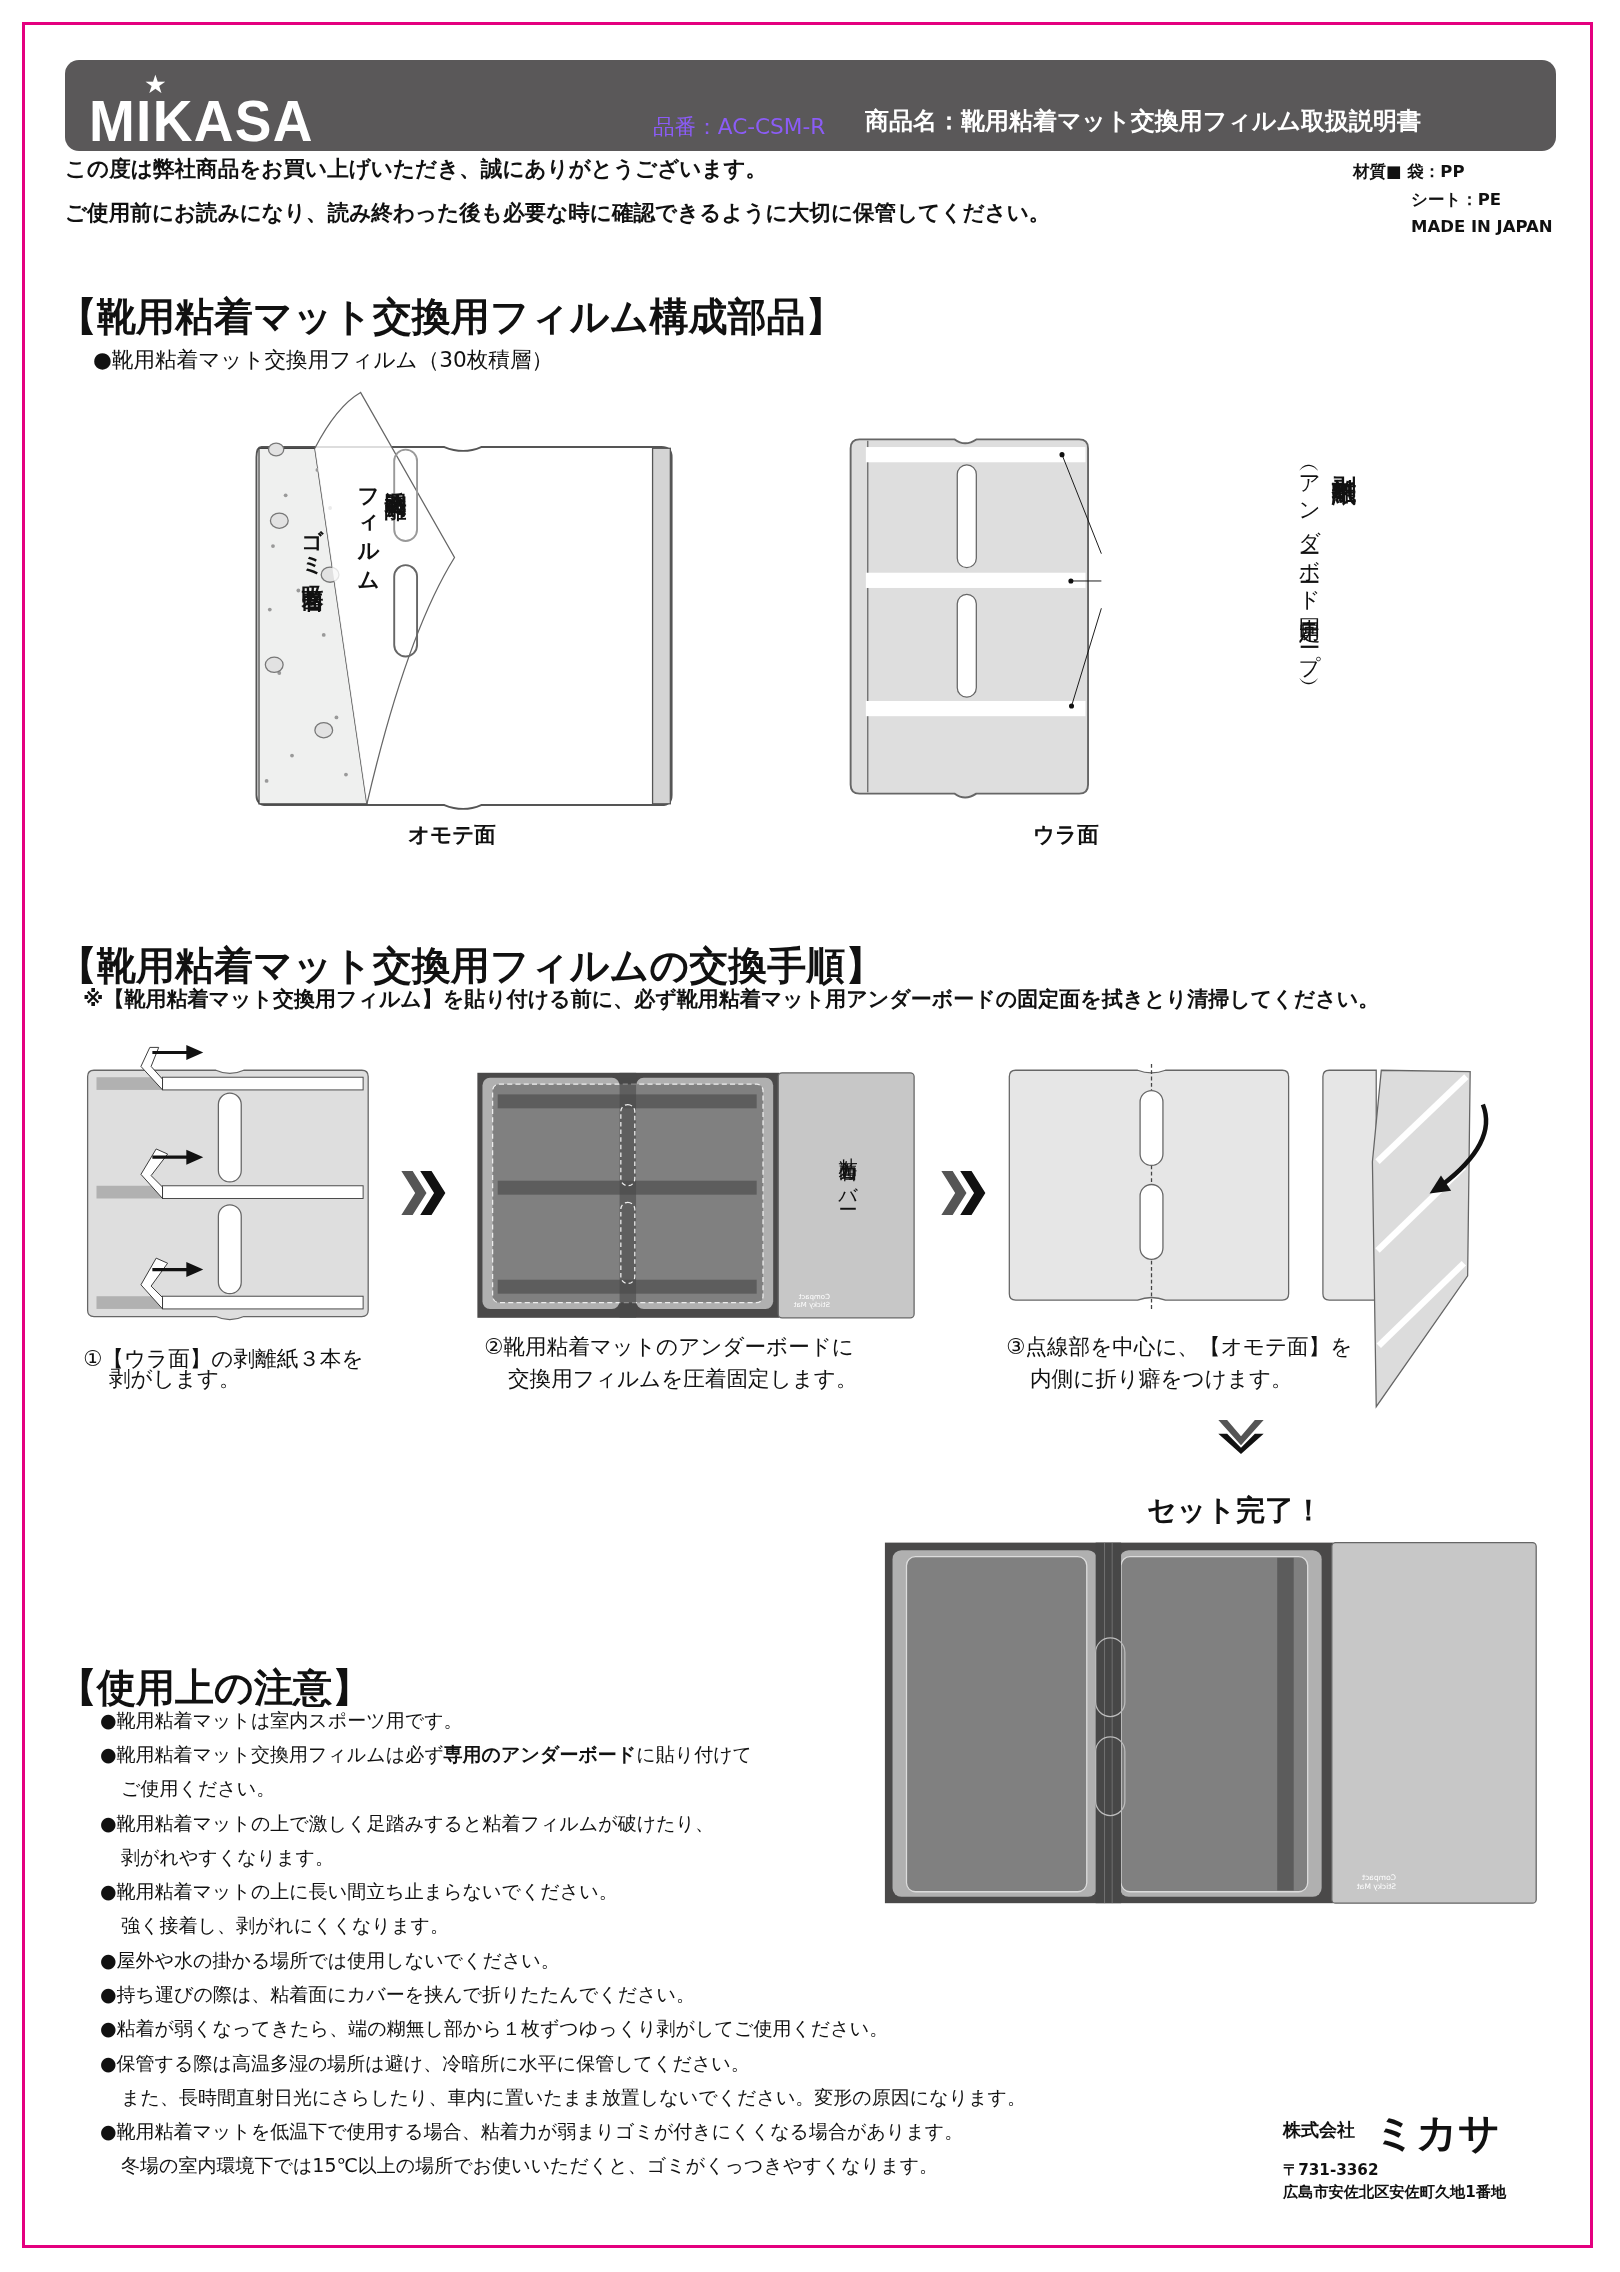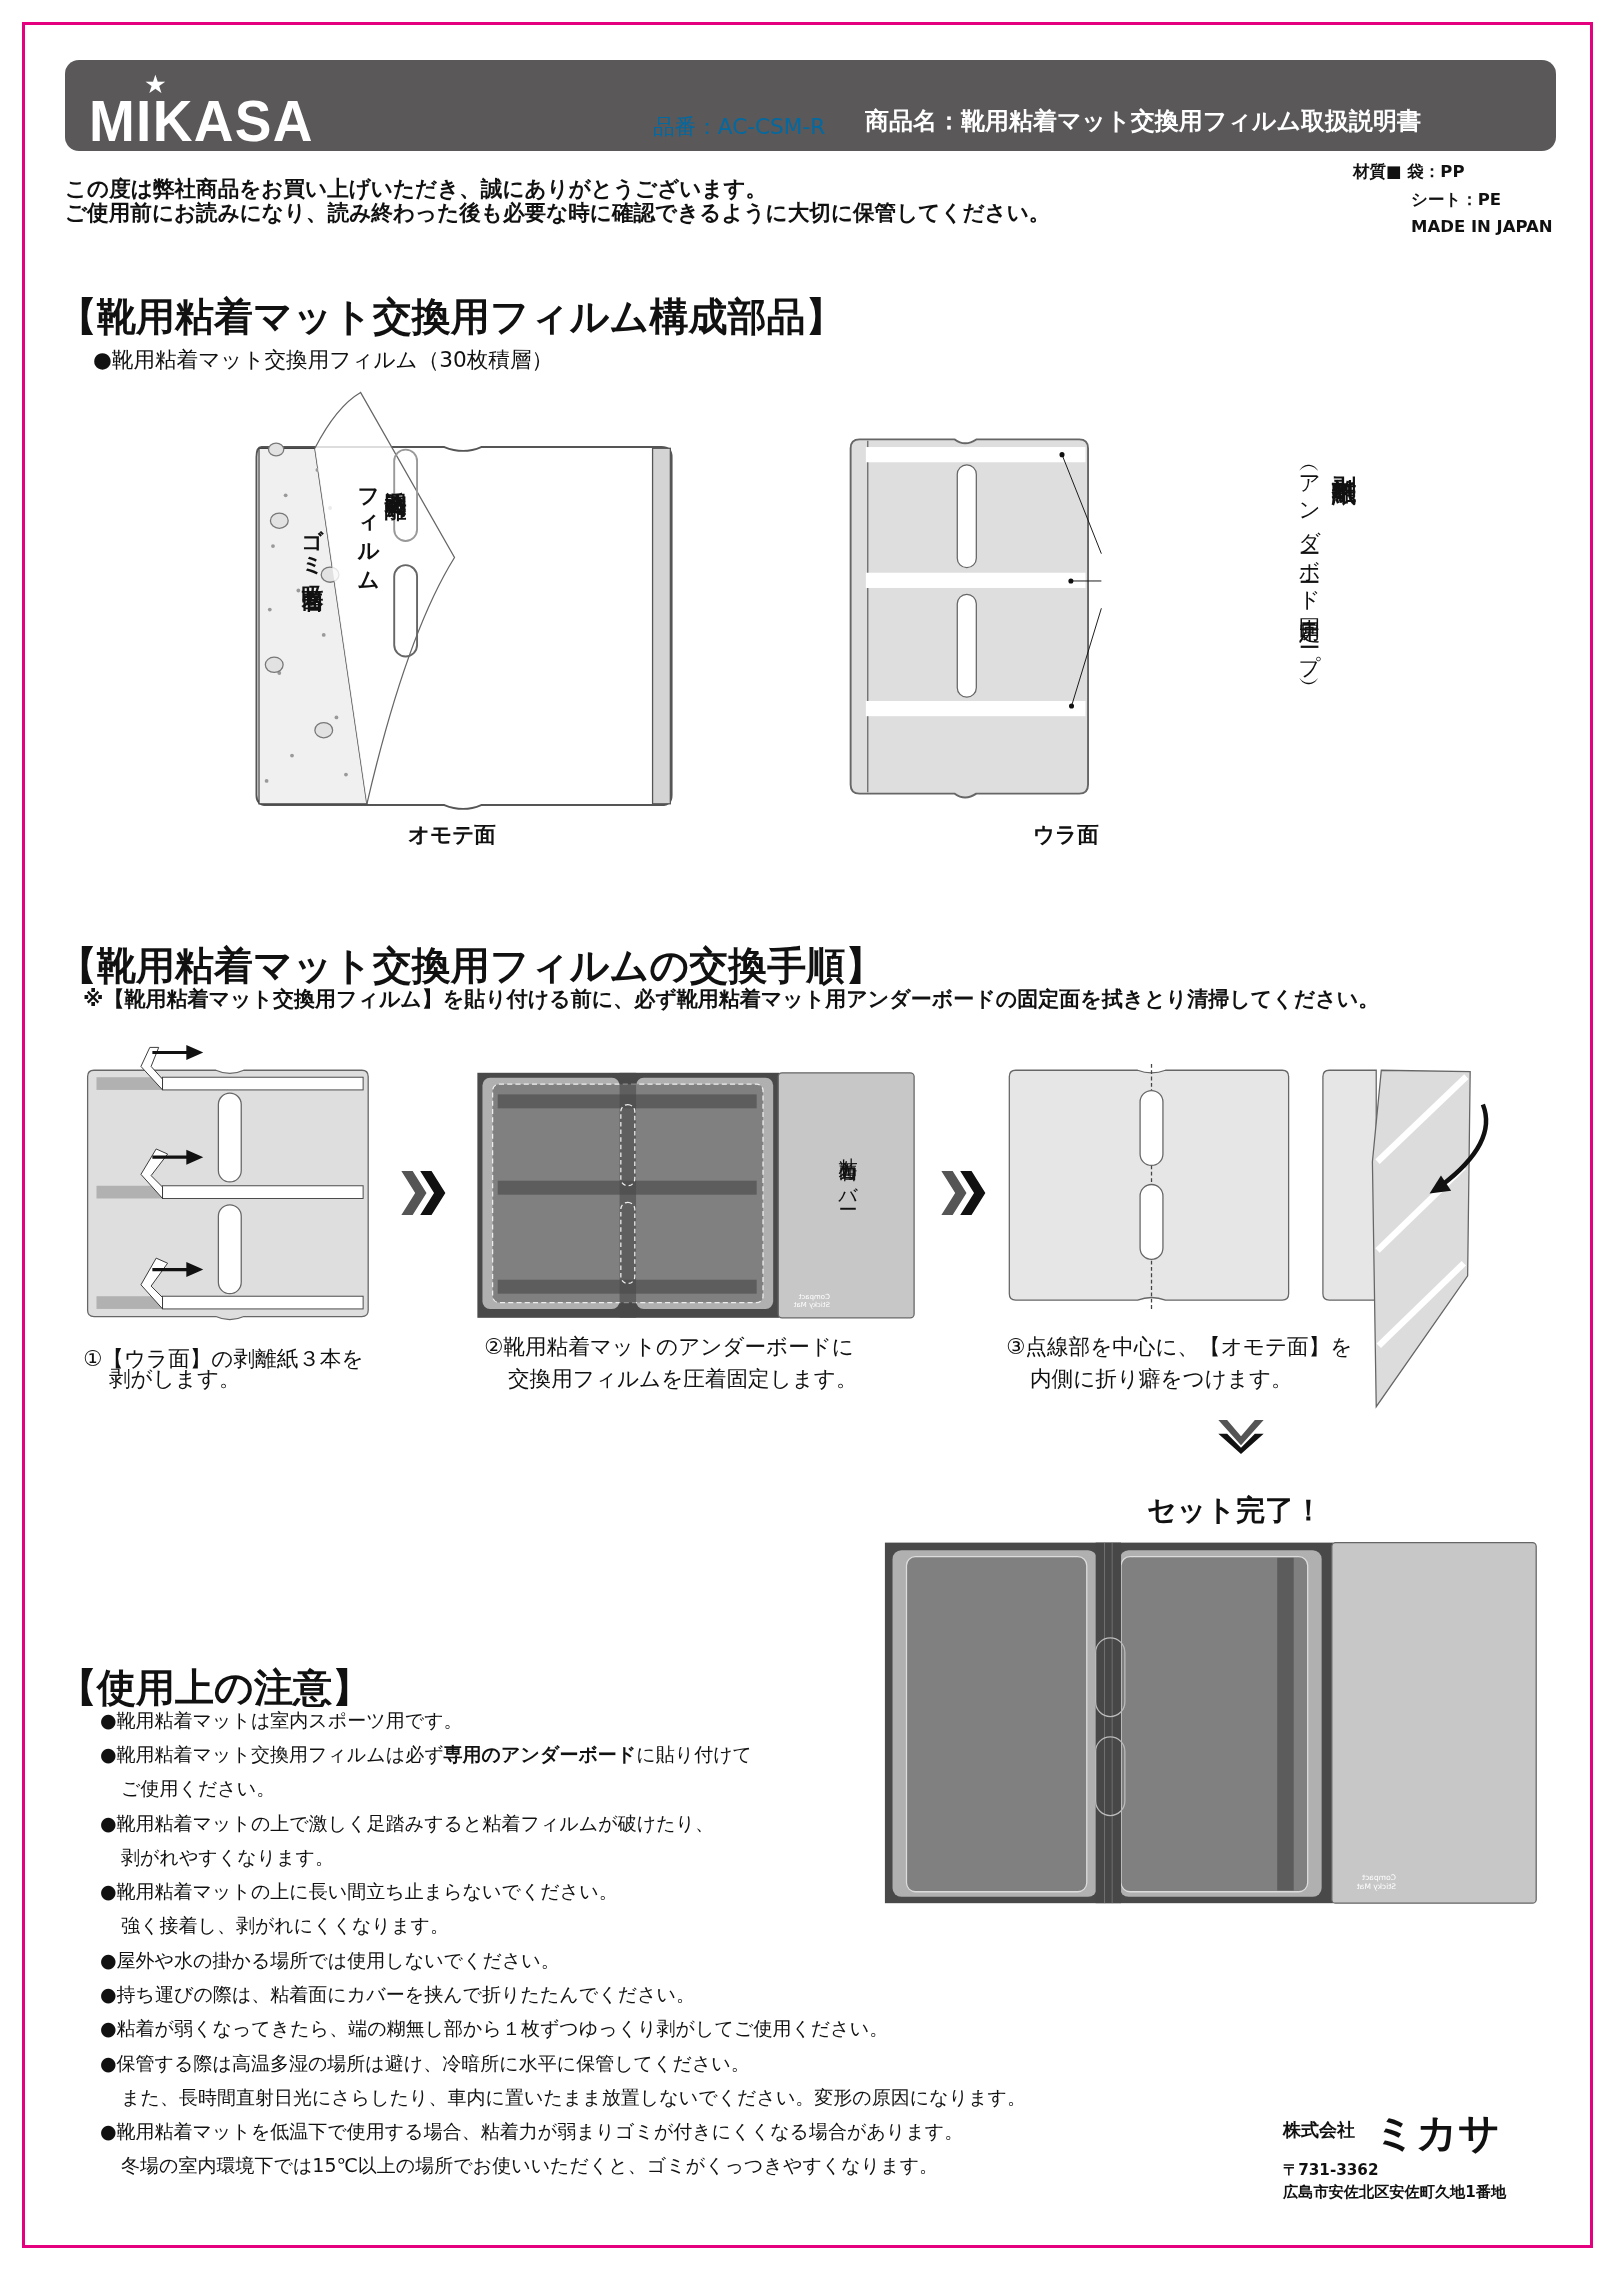--- a/index.html
+++ b/index.html
@@ -7,21 +7,21 @@
          font-family:"DejaVu Sans","Liberation Sans",sans-serif; color:#111; }
   .abs { position:absolute; }
   .page-border { position:absolute; left:21.6px; top:21.6px; width:1571px; height:2226px;
                  border:3.2px solid #e4007f; box-sizing:border-box; }
   .header { position:absolute; left:65px; top:60px; width:1491px; height:91px;
             background:#5a5859; border-radius:14px; }
   .logo { position:absolute; left:89px; top:89px; color:#fff; font-weight:bold;
           font-size:55px; letter-spacing:1.3px; font-family:"Liberation Sans",sans-serif;
           transform:scaleY(1.05); }
   .logo-star { position:absolute; left:144px; top:72px; color:#fff; font-size:25.4px; line-height:1; }
-  .part-no { position:absolute; left:653px; top:112px; color:#0369a1; font-size:21.6px; }
+  .part-no { position:absolute; left:653px; top:112px; color:#8b5cf6; font-size:21.6px; }
   .prod-name { position:absolute; left:865px; top:105px; color:#fff; font-size:24px; font-weight:bold; }
   .intro { position:absolute; left:65px; font-size:21.6px; font-weight:bold; }
   .material { position:absolute; font-size:16.5px; font-weight:bold; }
   .section-title { position:absolute; left:58px; font-size:39px; font-weight:bold; }
   .sub-bullet { position:absolute; font-size:21.6px; }
   .caption { position:absolute; font-size:21.6px; }
   .vert { writing-mode:vertical-rl; text-orientation:upright; position:absolute; font-weight:bold; letter-spacing:2.5px; }
   .note { position:absolute; left:100px; font-size:19px; line-height:1; }
   .note.cont { left:121px; }
   .note b { font-weight:bold; }
@@ -32,21 +32,21 @@
 <body>
 
 <div class="page-border"></div>
 
 <div class="header"></div>
 <span class="logo-star">★</span>
 <div class="logo">MIKASA</div>
 <div class="part-no">品番：AC-CSM-R</div>
 <div class="prod-name">商品名：靴用粘着マット交換用フィルム取扱説明書</div>
 
-<div class="intro" style="top:174px;">この度は弊社商品をお買い上げいただき、誠にありがとうございます。</div>
+<div class="intro" style="top:154px;">この度は弊社商品をお買い上げいただき、誠にありがとうございます。</div>
 <div class="intro" style="top:198px;">ご使用前にお読みになり、読み終わった後も必要な時に確認できるように大切に保管してください。</div>
 <div class="material" style="left:1353px;top:161px;">材質■ 袋：PP</div>
 <div class="material" style="left:1411px;top:189px;">シート：PE</div>
 <div class="material" style="left:1411px;top:217px;">MADE IN JAPAN</div>
 
 <div class="section-title" style="top:290px;">【靴用粘着マット交換用フィルム構成部品】</div>
 <div class="sub-bullet" style="left:93px;top:345px;">●靴用粘着マット交換用フィルム（30枚積層）</div>
 
 <svg style="left:0;top:0;" width="1620" height="889" viewBox="0 0 2552 1400">
   <path d="M412,704 Q404,704 404,720 L404,1252 Q404,1268 420,1268 L700,1268 Q730,1280 758,1268 L1042,1268 Q1058,1268 1058,1252 L1058,720 Q1058,704 1042,704 L758,704 Q730,716 700,704 Z" fill="#fff" stroke="#555" stroke-width="3"></path>

